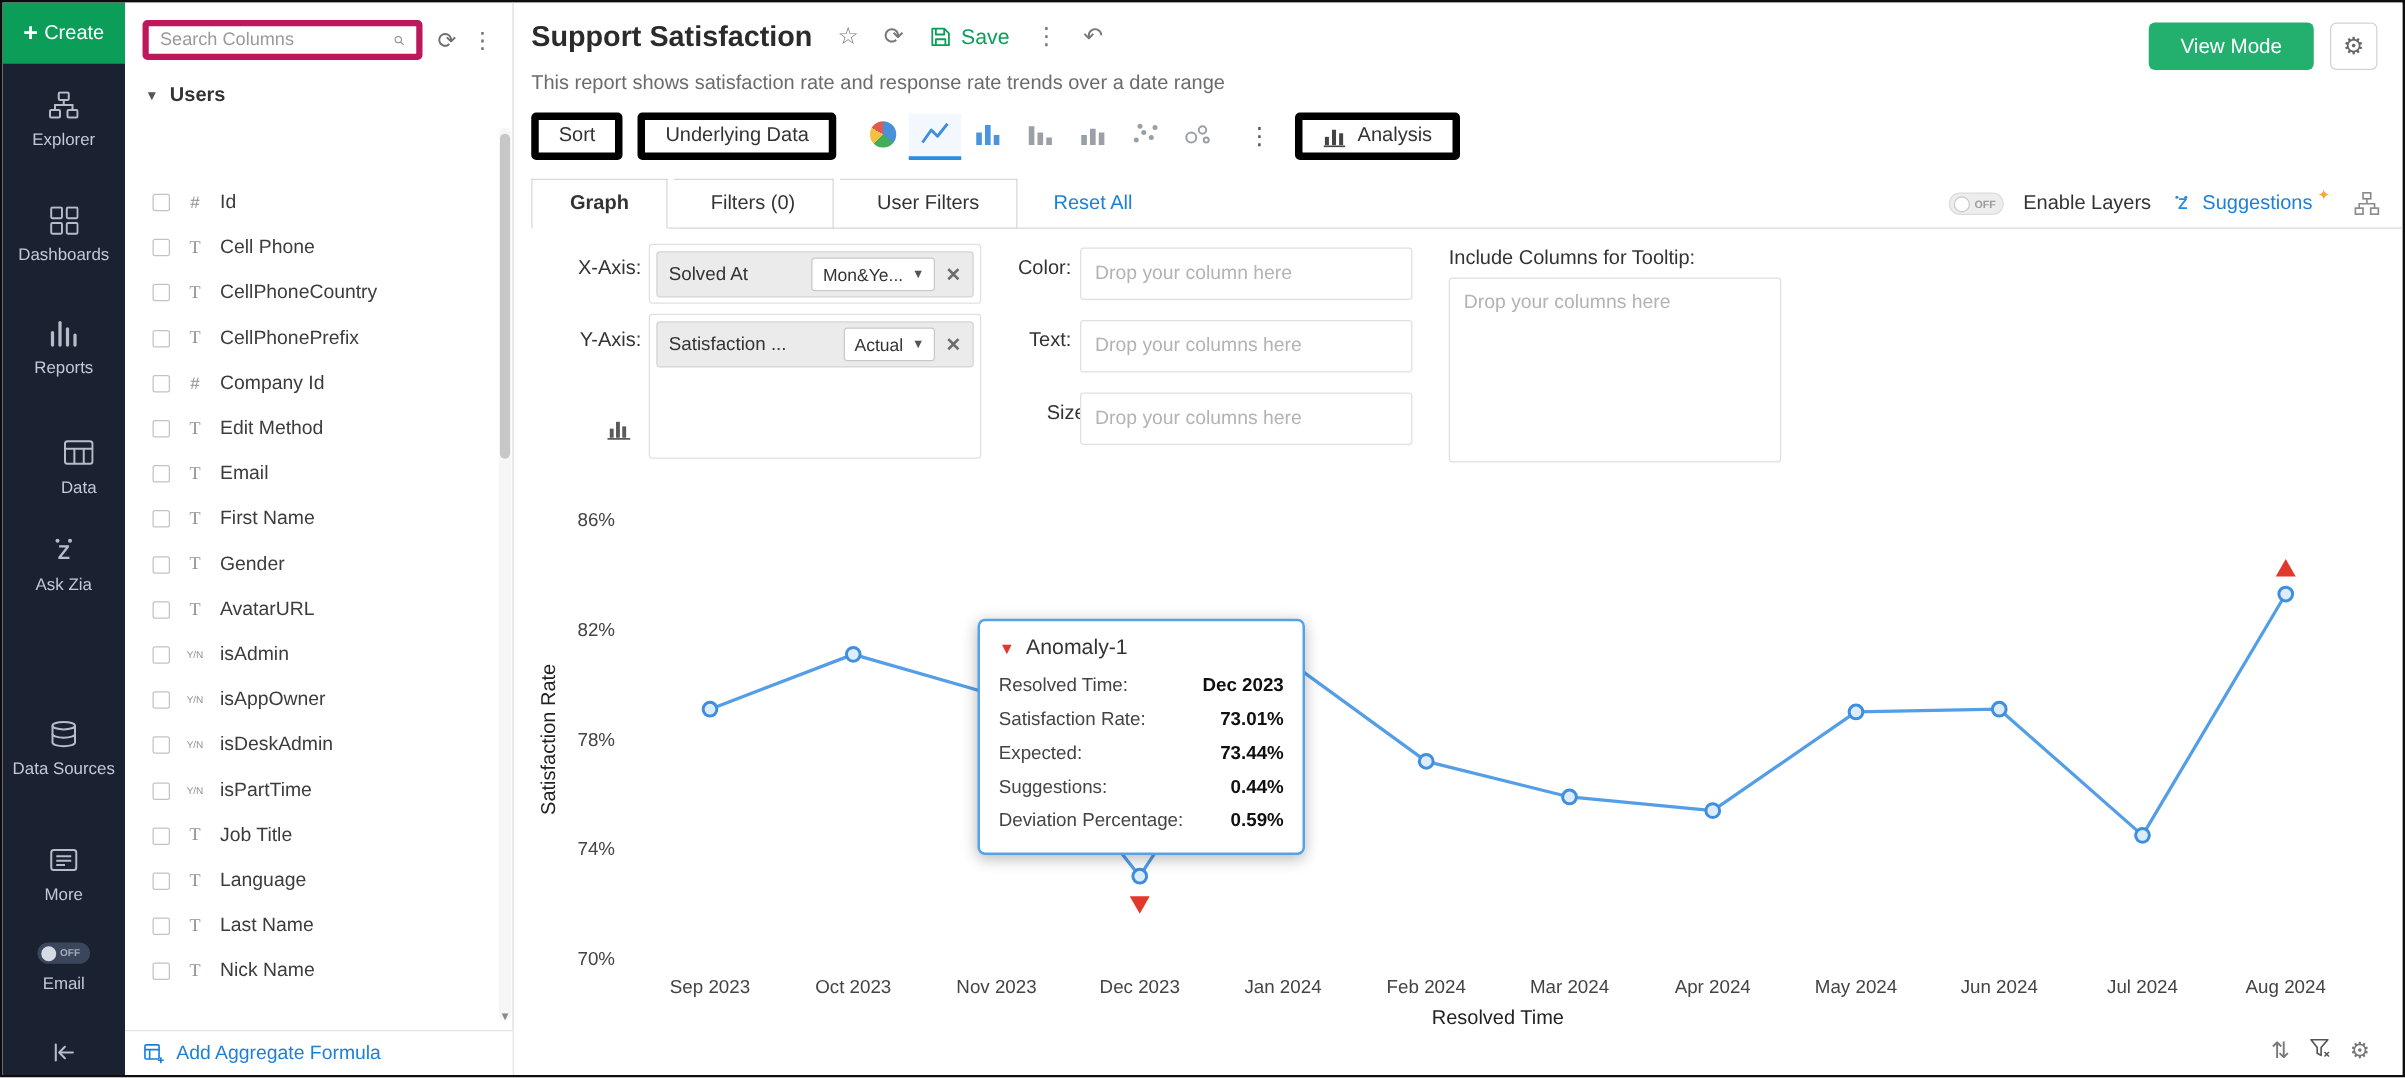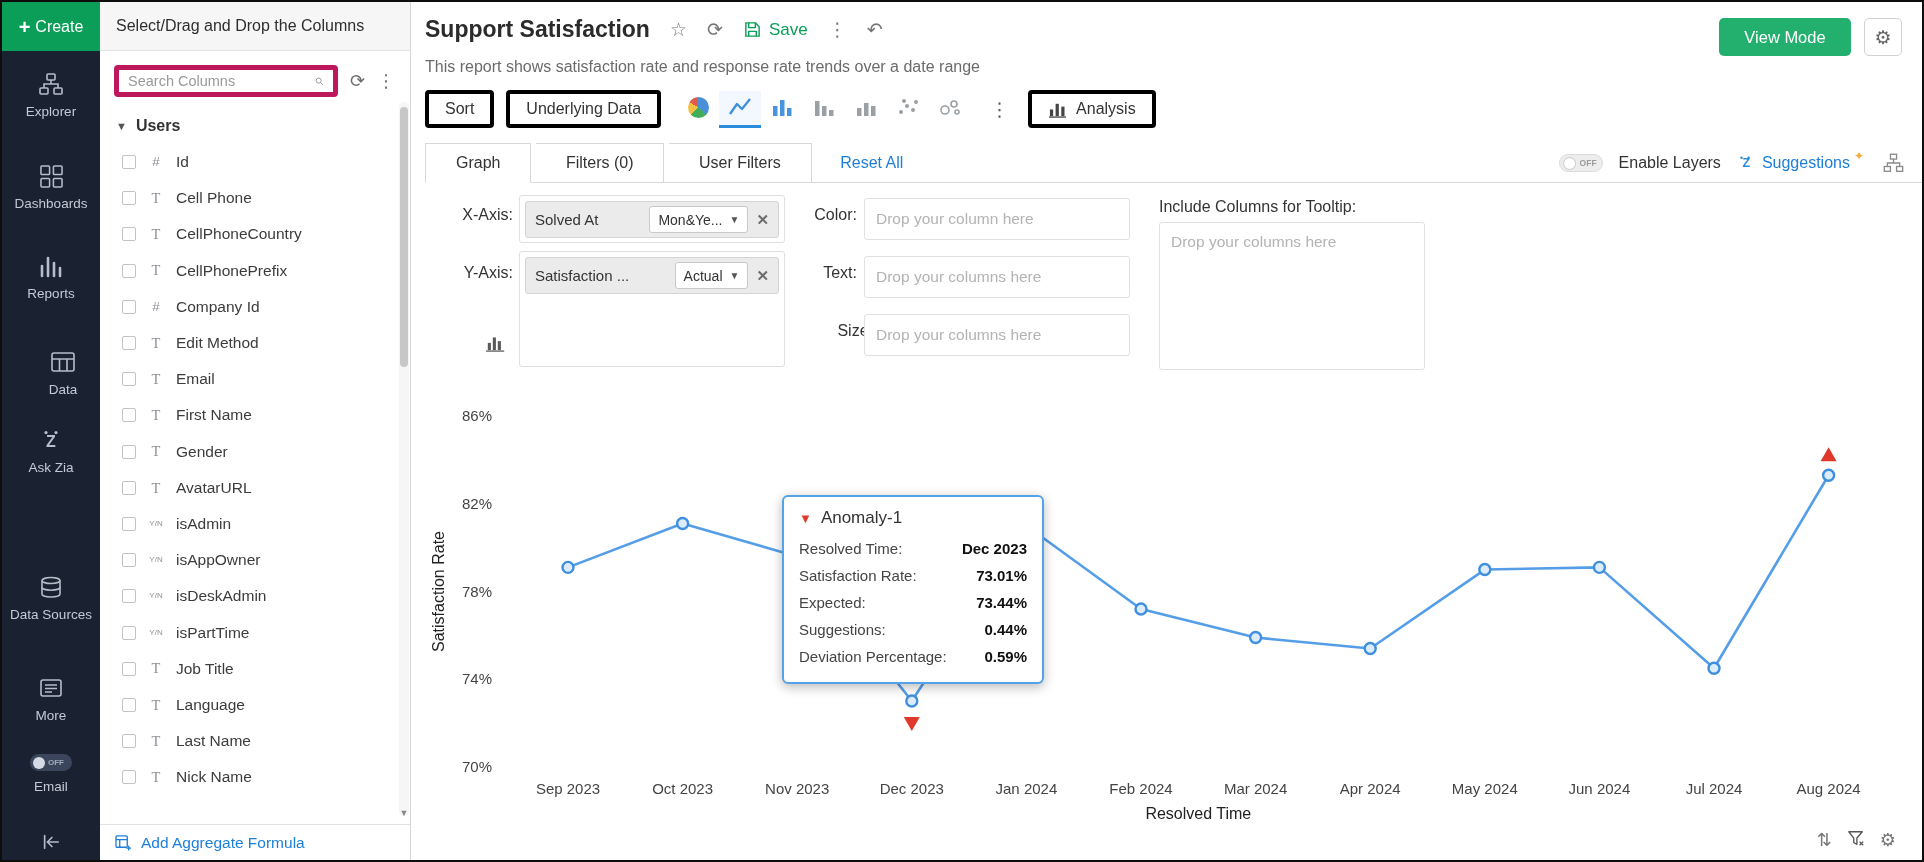--- a/index.html
+++ b/index.html
@@ -45,33 +45,33 @@
   .main{position:absolute;left:409px;top:0;right:0;height:100%;background:#fff}
   .m-header{position:absolute;left:14px;top:14px;display:flex;align-items:center;gap:20px}
   .m-title{font-size:23px;font-weight:bold;color:#2b2b2b}
   .hicon{color:#777;font-size:19px;cursor:pointer;line-height:1}
   .save-group{display:flex;align-items:center;gap:7px;color:#0a9e58;font-size:17px;cursor:pointer}
   .m-sub{position:absolute;left:14px;top:56px;font-size:16px;color:#6b6b6b}
   .viewmode-btn{position:absolute;right:71px;top:16px;width:132px;height:38px;background:#23b06e;color:#fff;border:none;border-radius:5px;font-size:16.5px;font-family:inherit;cursor:pointer}
   .gear-btn{position:absolute;right:20px;top:16px;width:38px;height:38px;border:1px solid #d2d2d2;border-radius:5px;display:flex;align-items:center;justify-content:center;color:#666;font-size:19px;background:#fff;cursor:pointer}
 
   .toolbar{position:absolute;left:14px;top:88px;display:flex;align-items:center;gap:12px}
-  .tb-btn{height:38px;border:4px solid #000000;border-radius:4px;background:#fff;padding:0 16px;font-size:16px;color:#333;display:flex;align-items:center;gap:9px;font-family:inherit;cursor:pointer}
+  .tb-btn{height:38px;border:6px solid #000000;border-radius:4px;background:#fff;padding:0 16px;font-size:16px;color:#333;display:flex;align-items:center;gap:9px;font-family:inherit;cursor:pointer}
   .chart-types{display:flex;align-items:flex-end;margin-left:4px}
   .ct-icon{width:42px;height:37px;display:flex;align-items:center;justify-content:center;border-bottom:3px solid transparent;cursor:pointer}
   .ct-icon.active{border-bottom-color:#2a8cdb;background:#f2f8fd}
   .pie-swatch{width:21px;height:21px;border-radius:50%;background:conic-gradient(#4a90d9 0 130deg,#43ae5a 130deg 225deg,#f2c045 225deg 300deg,#e05a4e 300deg 360deg)}
   .kebab{color:#555;font-size:19px;padding:0 7px;cursor:pointer}
 
   .tabs{position:absolute;left:14px;right:0;top:141px;height:40px}
   .tabs::after{content:"";position:absolute;left:0;right:0;bottom:0;height:0;border-bottom:1px solid #d8d8d8}
   .tab{position:relative;z-index:1;display:inline-flex;align-items:center;justify-content:center;height:40px;padding:0 30px;
     border:1px solid #d8d8d8;font-size:16px;color:#333;background:#fff;vertical-align:top;cursor:pointer}
   .tab + .tab{border-left:none}
-  .tab.active{font-weight:normal;border-bottom-color:#fff}
+  .tab.active{font-weight:bold;border-bottom-color:#fff}
   .reset-link{position:relative;z-index:1;display:inline-flex;align-items:center;height:40px;margin-left:24px;color:#1d7fd8;font-size:16px;cursor:pointer;vertical-align:top}
   .tabs-right{position:absolute;right:18px;top:0;height:40px;display:flex;align-items:center;gap:16px;z-index:1}
   .toggle-pill{width:44px;height:18px;border-radius:10px;background:#ededed;border:1px solid #dcdcdc;display:flex;align-items:center;gap:4px;padding:0 3px;cursor:pointer}
   .toggle-pill .knob{width:13px;height:13px;background:#fff;border:1px solid #c9c9c9;border-radius:50%}
   .toggle-pill .txt{font-size:8.5px;color:#9b9b9b;font-weight:bold}
   .enable-label{font-size:16px;color:#333}
   .suggestions{display:flex;align-items:center;gap:7px;color:#1d7fd8;font-size:16px;cursor:pointer}
   .sparkle{color:#f5a83c;font-size:12px;position:relative;top:-7px;left:-3px}
   .hier-icon{cursor:pointer;display:flex;align-items:center}
 
@@ -206,21 +206,20 @@
         <g fill="none" stroke="#b6bdc9" stroke-width="1.8" stroke-linecap="round" stroke-linejoin="round">
           <path d="M5 4v14"></path>
             <path d="M20 11H9"></path>
             <path d="M13 6l-5 5 5 5"></path>
         </g>
       </svg>
     </div>
   </aside>
 
   <aside class="colpanel">
-    <div class="cp-header">Select/Drag and Drop the Columns</div>
     <div class="cp-search">
       <div class="sbox">
         <input type="text" placeholder="Search Columns" style="">
         <svg width="15" height="15" viewBox="0 0 16 16">
           <circle cx="6.5" cy="6.5" r="4.5" fill="none" stroke="#8a8a8a" stroke-width="1.5"></circle>
           <path d="M10 10l4 4" stroke="#8a8a8a" stroke-width="1.5"></path>
         </svg>
       </div>
       <span class="cp-icon">⟳</span>
       <span class="cp-icon">⋮</span>

